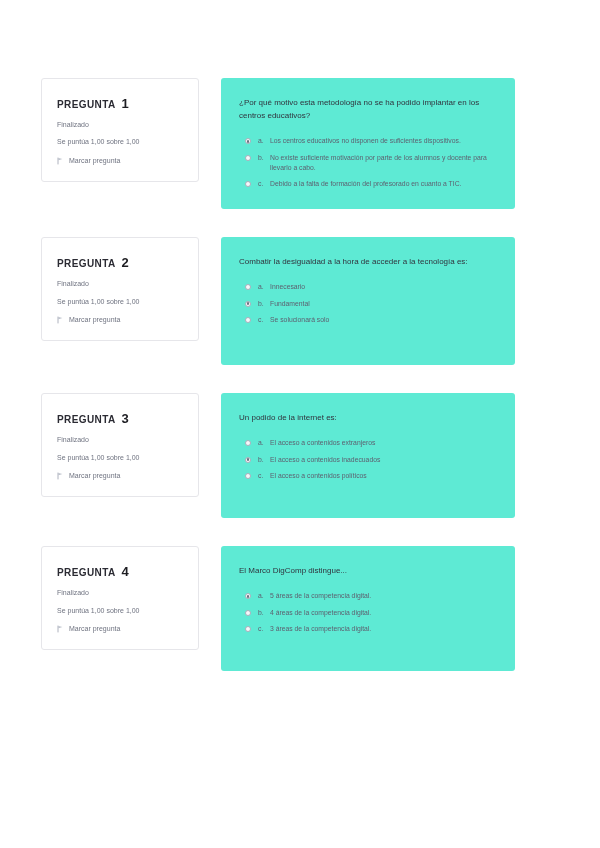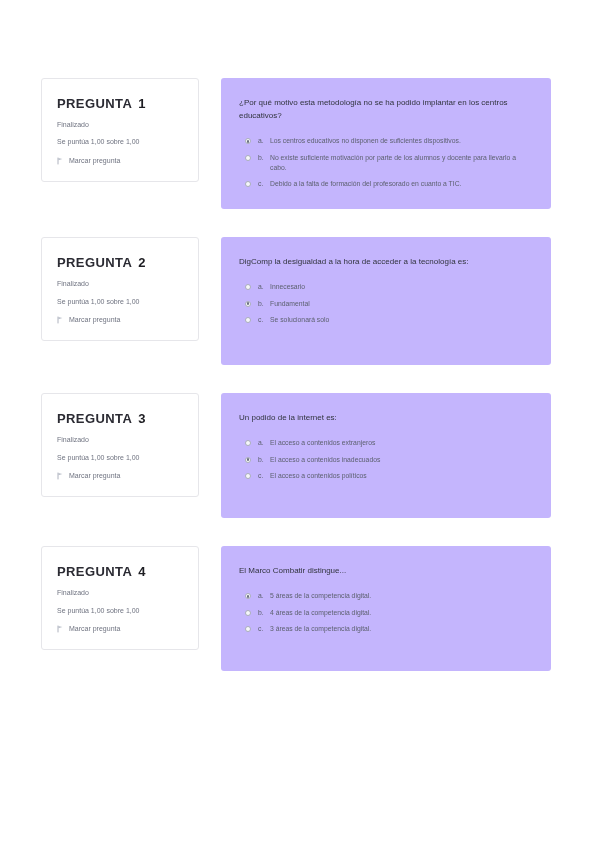--- a/index.html
+++ b/index.html
@@ -46,21 +46,21 @@
   .info-card.h3 { min-height: 93px; }
   .info-card.h4 { min-height: 93px; }
 
   .qnum-line {
     display: flex;
     align-items: baseline;
     margin-bottom: 10px;
     white-space: nowrap;
   }
   .qnum-label {
-    font-size: 13px;
+    font-size: 10px;
     font-weight: bold;
     letter-spacing: 0.4px;
     color: #2b2b33;
     text-transform: uppercase;
   }
   .qnum-value {
     font-size: 13px;
     font-weight: bold;
     color: #1d1d22;
     margin-left: 6px;
@@ -88,22 +88,22 @@
     display: inline-block;
     width: 7px;
     height: 8px;
     position: relative;
     flex: 0 0 auto;
   }
   .flag-icon svg { display: block; }
 
   .qpanel {
     margin-left: 22px;
-    width: 330px;
-    background: #c4b5fd;
+    width: 294px;
+    background: #5eead4;
     border-radius: 3px;
     box-sizing: border-box;
     padding: 18px 22px 20px 18px;
   }
   .qpanel.p1 { min-height: 112px; }
   .qpanel.p2 { min-height: 128px; }
   .qpanel.p3 { min-height: 125px; }
   .qpanel.p4 { min-height: 125px; }
 
   .qtext {
@@ -216,21 +216,21 @@
           <span class="flag-icon">
             <svg width="7" height="8" viewBox="0 0 7 8">
                 <path d="M1 0.6 L1 7.4" stroke="#9aa0ad" stroke-width="0.8" fill="none"></path>
                 <path d="M1.4 0.9 L5.4 1.9 L1.4 3.3 Z" fill="#b9bec9"></path>
               </svg>
           </span>
           <span>Marcar pregunta</span>
         </div>
       </div>
       <div class="qpanel p2">
-        <div class="qtext">DigComp la desigualdad a la hora de acceder a la tecnología es:</div>
+        <div class="qtext">Combatir la desigualdad a la hora de acceder a la tecnología es:</div>
         <div class="answers">
           <div class="answer">
             <span class="radio"></span>
             <span class="answer-letter">a.</span>
             <span class="answer-text">Innecesario</span>
           </div>
           <div class="answer">
             <span class="radio checked"></span>
             <span class="answer-letter">b.</span>
             <span class="answer-text">Fundamental</span>
@@ -296,21 +296,21 @@
           <span class="flag-icon">
             <svg width="7" height="8" viewBox="0 0 7 8">
                 <path d="M1 0.6 L1 7.4" stroke="#9aa0ad" stroke-width="0.8" fill="none"></path>
                 <path d="M1.4 0.9 L5.4 1.9 L1.4 3.3 Z" fill="#b9bec9"></path>
               </svg>
           </span>
           <span>Marcar pregunta</span>
         </div>
       </div>
       <div class="qpanel p4">
-        <div class="qtext">El Marco Combatir distingue...</div>
+        <div class="qtext">El Marco DigComp distingue...</div>
         <div class="answers">
           <div class="answer">
             <span class="radio checked"></span>
             <span class="answer-letter">a.</span>
             <span class="answer-text">5 áreas de la competencia digital.</span>
           </div>
           <div class="answer">
             <span class="radio"></span>
             <span class="answer-letter">b.</span>
             <span class="answer-text">4 áreas de la competencia digital.</span>

